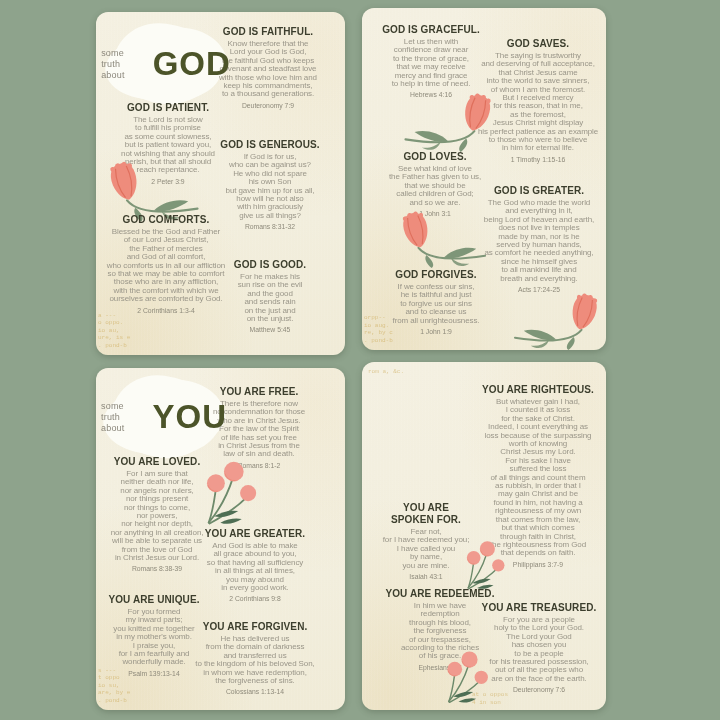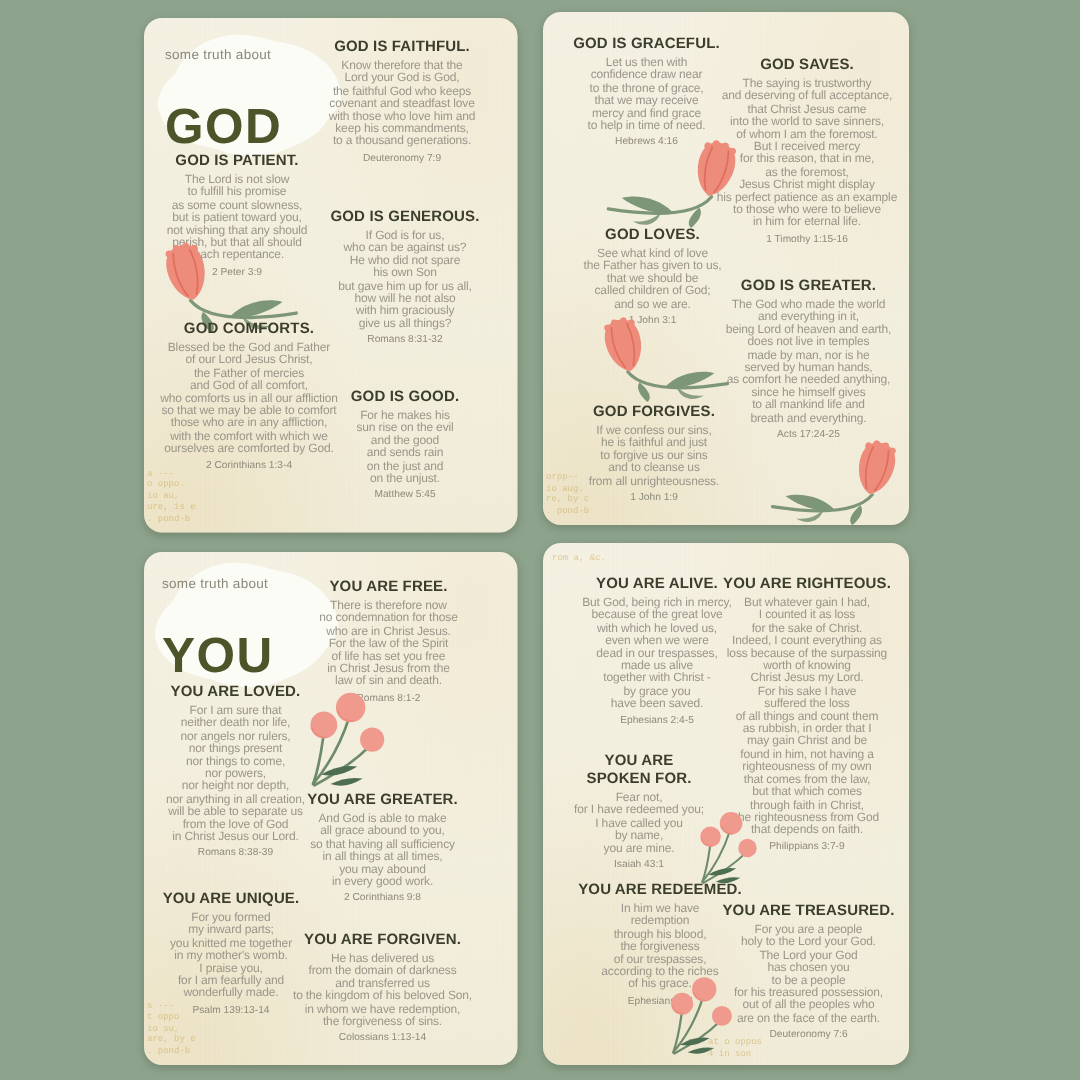--- a/index.html
+++ b/index.html
@@ -33,21 +33,21 @@
     color:#3c3e2d;letter-spacing:.1px;white-space:pre-line;
   }
   .sec .b{
     margin:0;font-size:8px;line-height:8.4px;letter-spacing:-.1px;
     color:#9a9689;white-space:pre-line;
   }
   .sec .r{
     margin:3px 0 0;font-size:6.8px;line-height:8px;color:#8e8a7b;
   }
 
-  .badge{position:absolute;display:flex;flex-direction:column;align-items:flex-start;justify-content:center;gap:28px;}
+  .badge{position:absolute;display:flex;align-items:center;justify-content:center;gap:28px;}
   .badge-blob{position:absolute;inset:0;background:#fcfcf6;border-radius:50% 50% 48% 52%/60% 55% 45% 40%;}
   .badge-blob::before{content:"";position:absolute;inset:3px -5px;background:#fcfcf6;
     border-radius:55% 45% 50% 50%/48% 60% 40% 52%;transform:rotate(-9deg);}
   .badge-blob::after{content:"";position:absolute;inset:-2px 4px;background:#fcfcf6;
     border-radius:45% 55% 50% 50%/52% 42% 58% 48%;transform:rotate(8deg);}
   .badge .eyebrow{position:relative;z-index:1;font-size:9px;line-height:11px;color:#8b877b;letter-spacing:.2px;}
   .badge .word{position:relative;z-index:1;font-weight:700;font-size:33px;line-height:28px;color:#4c5429;letter-spacing:1px;}
 
   .flower{position:absolute;overflow:visible;}
 
@@ -102,21 +102,21 @@
     <h3 class="h">GOD IS FAITHFUL.</h3>
     <p class="b">Know therefore that the
 Lord your God is God,
 the faithful God who keeps
 covenant and steadfast love
 with those who love him and
 keep his commandments,
 to a thousand generations.</p>
     <p class="r">Deuteronomy 7:9</p>
   </div>
-  <div class="sec" style="left:2px;top:90px;width:120px">
+  <div class="sec" style="left:12px;top:90px;width:120px">
     <h3 class="h">GOD IS PATIENT.</h3>
     <p class="b">The Lord is not slow
 to fulfill his promise
 as some count slowness,
 but is patient toward you,
 not wishing that any should
 perish, but that all should
 reach repentance.</p>
     <p class="r">2 Peter 3:9</p>
   </div>
@@ -306,33 +306,20 @@
     <p class="r">Psalm 139:13-14</p>
   </div>
   <div class="frag" style="left:2px;bottom:6px">s ---
 t oppo
 io su,
 are, by e
 . pond-b</div>
 </section>
 
 <section class="card" id="card-4">
-  <div class="sec" style="left:16px;top:22px;width:120px">
-    <h3 class="h">YOU ARE ALIVE.</h3>
-    <p class="b">But God, being rich in mercy,
-because of the great love
-with which he loved us,
-even when we were
-dead in our trespasses,
-made us alive
-together with Christ -
-by grace you
-have been saved.</p>
-    <p class="r">Ephesians 2:4-5</p>
-  </div>
   <div class="sec" style="left:108px;top:22px;width:136px">
     <h3 class="h">YOU ARE RIGHTEOUS.</h3>
     <p class="b">But whatever gain I had,
 I counted it as loss
 for the sake of Christ.
 Indeed, I count everything as
 loss because of the surpassing
 worth of knowing
 Christ Jesus my Lord.
 For his sake I have

